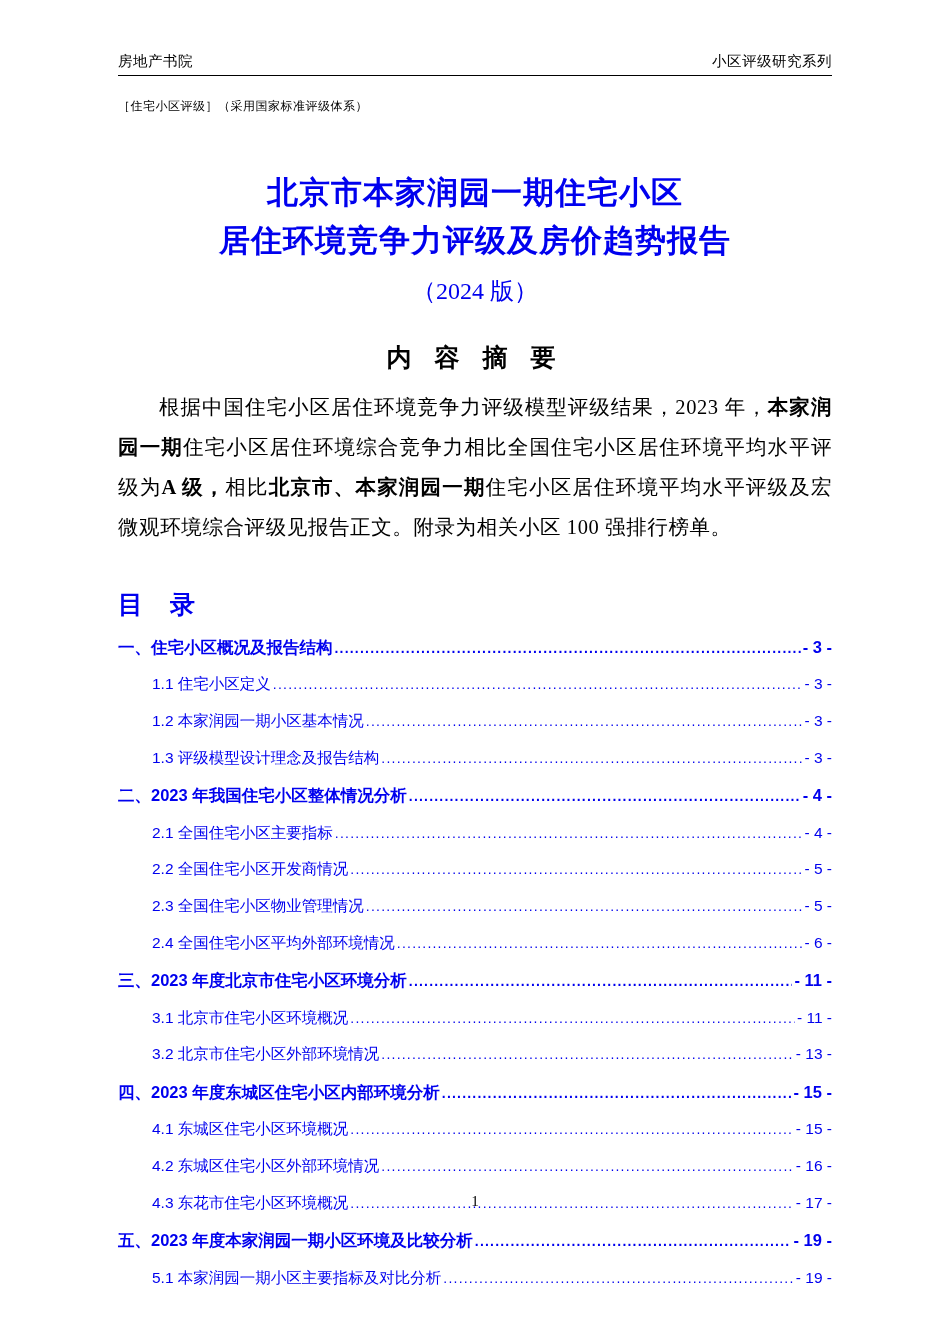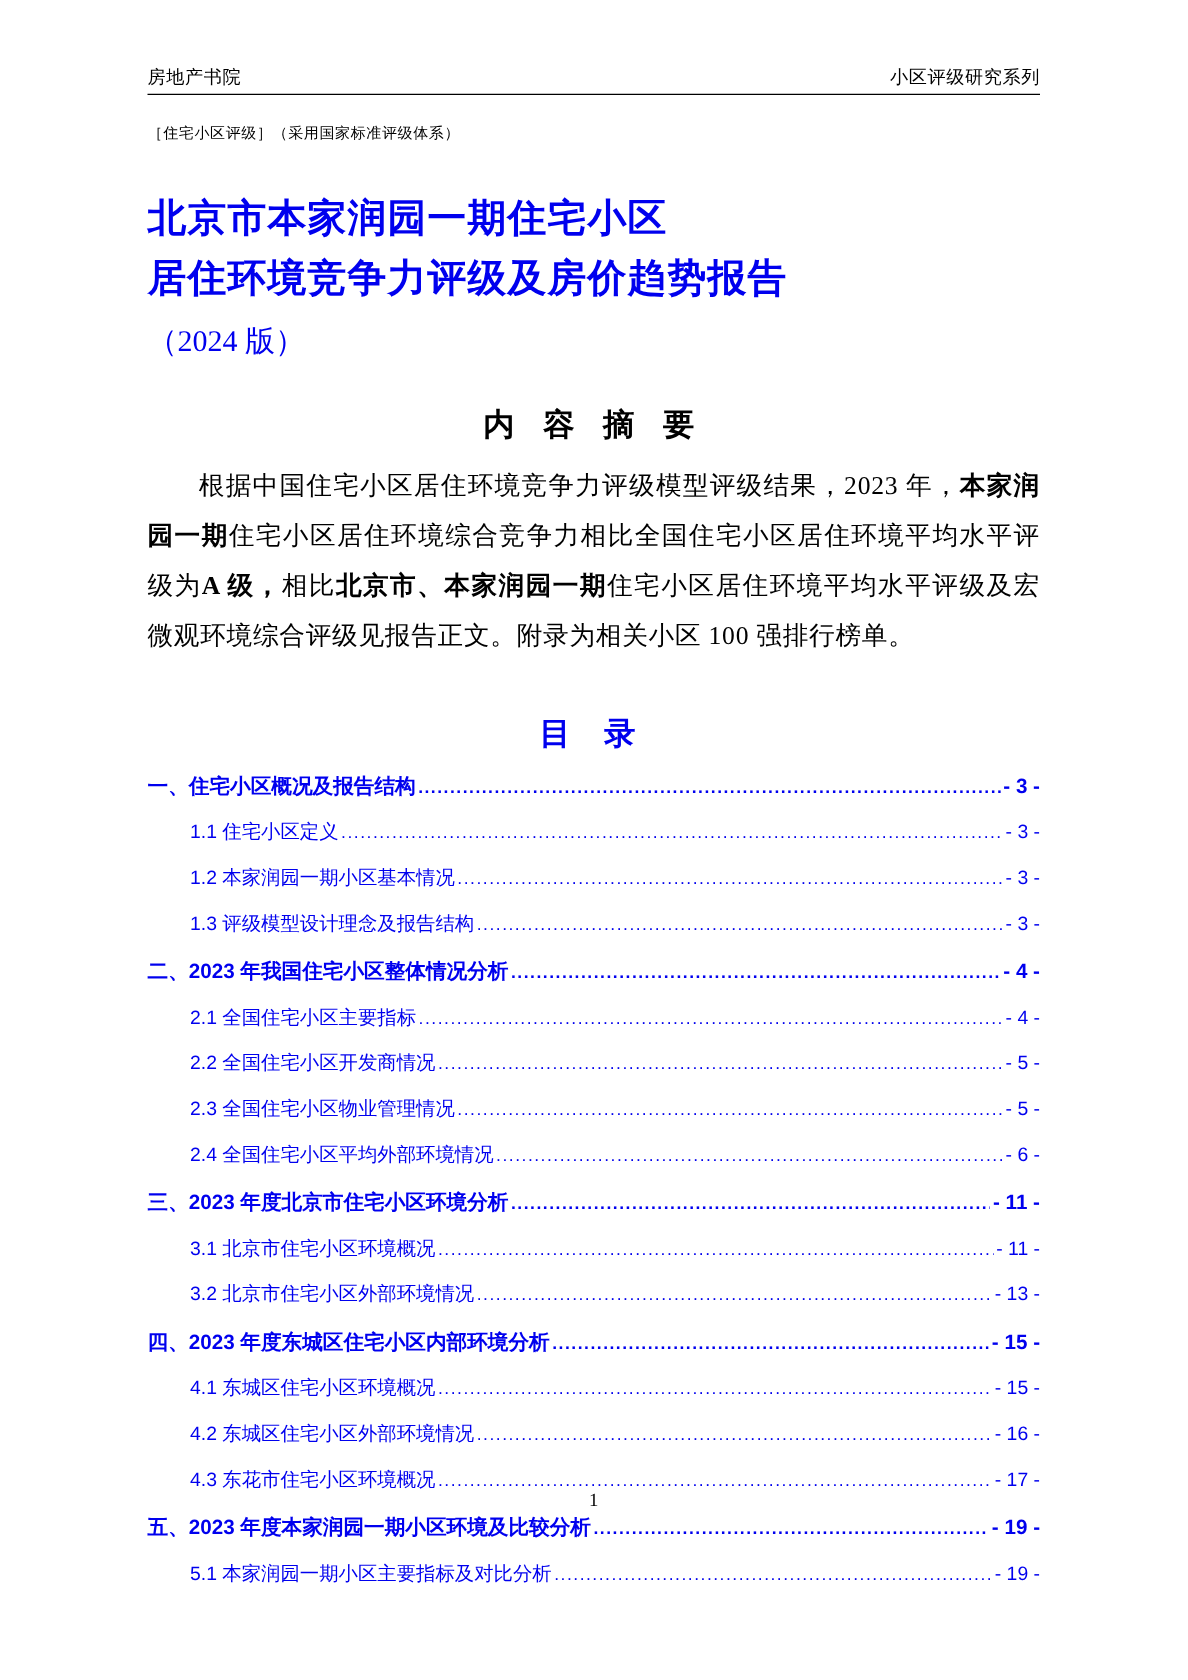--- a/index.html
+++ b/index.html
@@ -38,21 +38,22 @@
   
   .doc-label {
     margin-top: 22px;
     font-size: 12px;
     font-family: "Liberation Serif", serif;
     letter-spacing: 0.5px;
   }
 
   
   .title-block {
-    margin-top: 36px;
+    margin-top: 54px;
+    text-align: center;
   }
   .title-line {
     color: #0000ee;
     font-weight: bold;
     font-size: 31px;
     line-height: 1.55;
     letter-spacing: 1px;
     font-family: "Liberation Sans", sans-serif;
   }
   .title-version {
@@ -79,21 +80,21 @@
     text-justify: inter-ideograph;
     text-indent: 2em;
     letter-spacing: 0.6px;
   }
   .abstract-body b {
     font-weight: bold;
   }
 
   
   .toc-heading {
-    text-align: center;
+    text-align: left;
     font-weight: bold;
     font-size: 25px;
     margin-top: 40px;
     letter-spacing: 10px;
     color: #0000ee;
     font-family: "Liberation Sans", sans-serif;
   }
   .toc {
     margin-top: 12px;
   }

